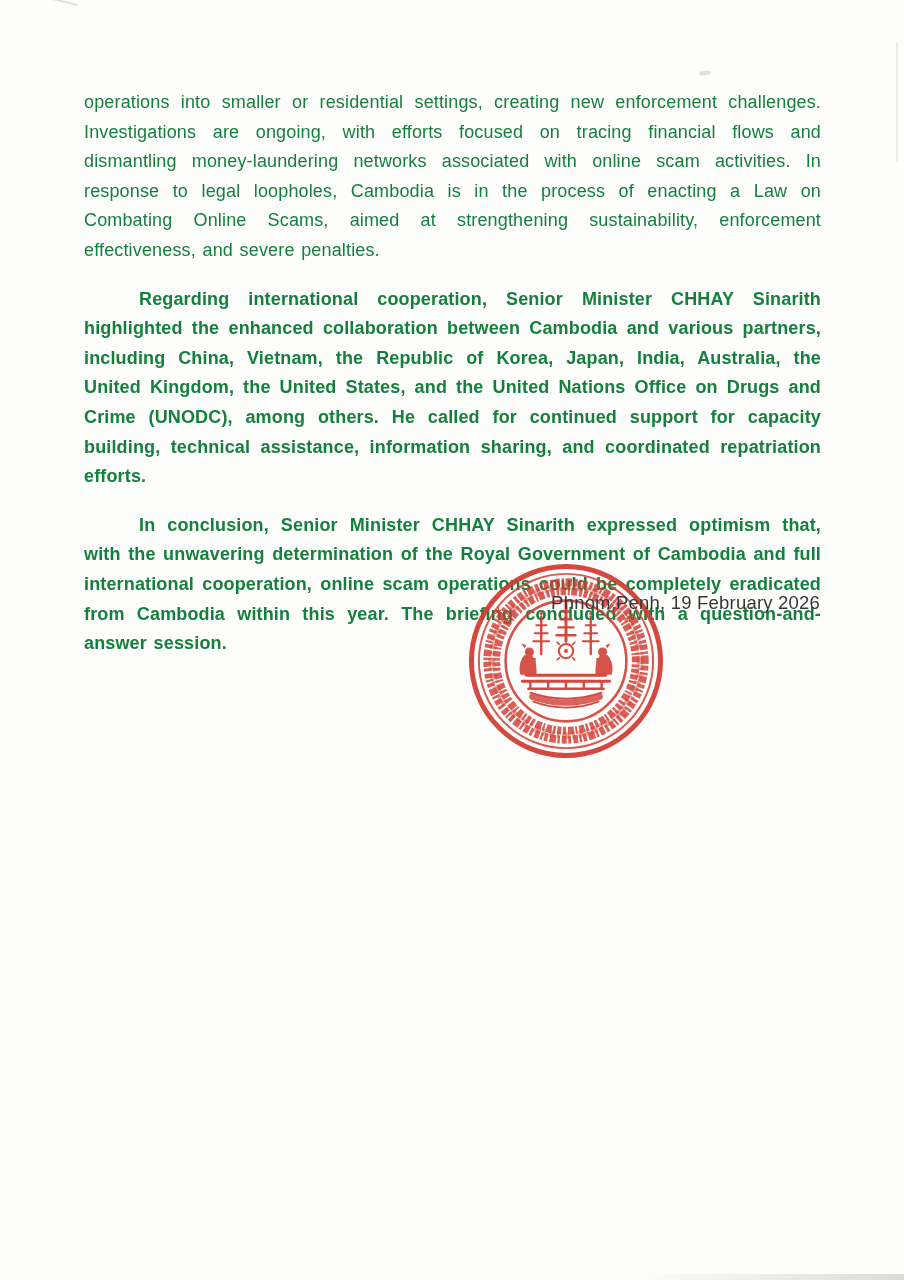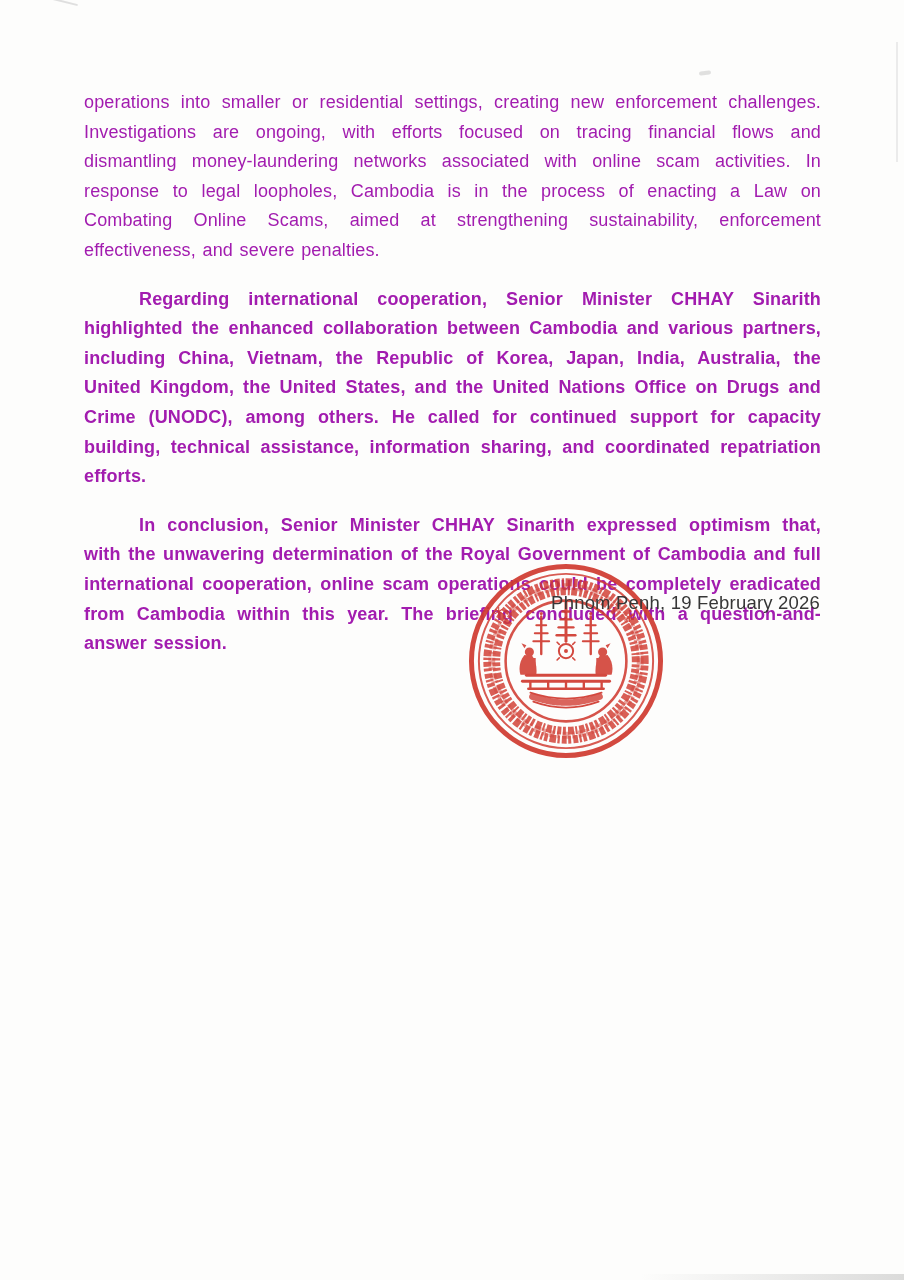--- a/index.html
+++ b/index.html
@@ -21,21 +21,21 @@
     top: 88px;
     width: 737px;
   }
   .text-block p {
     font-size: 18px;
     line-height: 29.6px;
     text-align: justify;
     text-align-last: left;
     letter-spacing: 0.15px;
     word-spacing: 1.5px;
-    color: #a21caf;
+    color: #15803d;
     margin: 0 0 19px 0;
   }
   .text-block p.indented { text-indent: 55px; font-weight: bold; }
   .dateline {
     position: absolute;
     left: 0;
     top: 592px;
     width: 820px;
     text-align: right;
     font-size: 18.5px;

